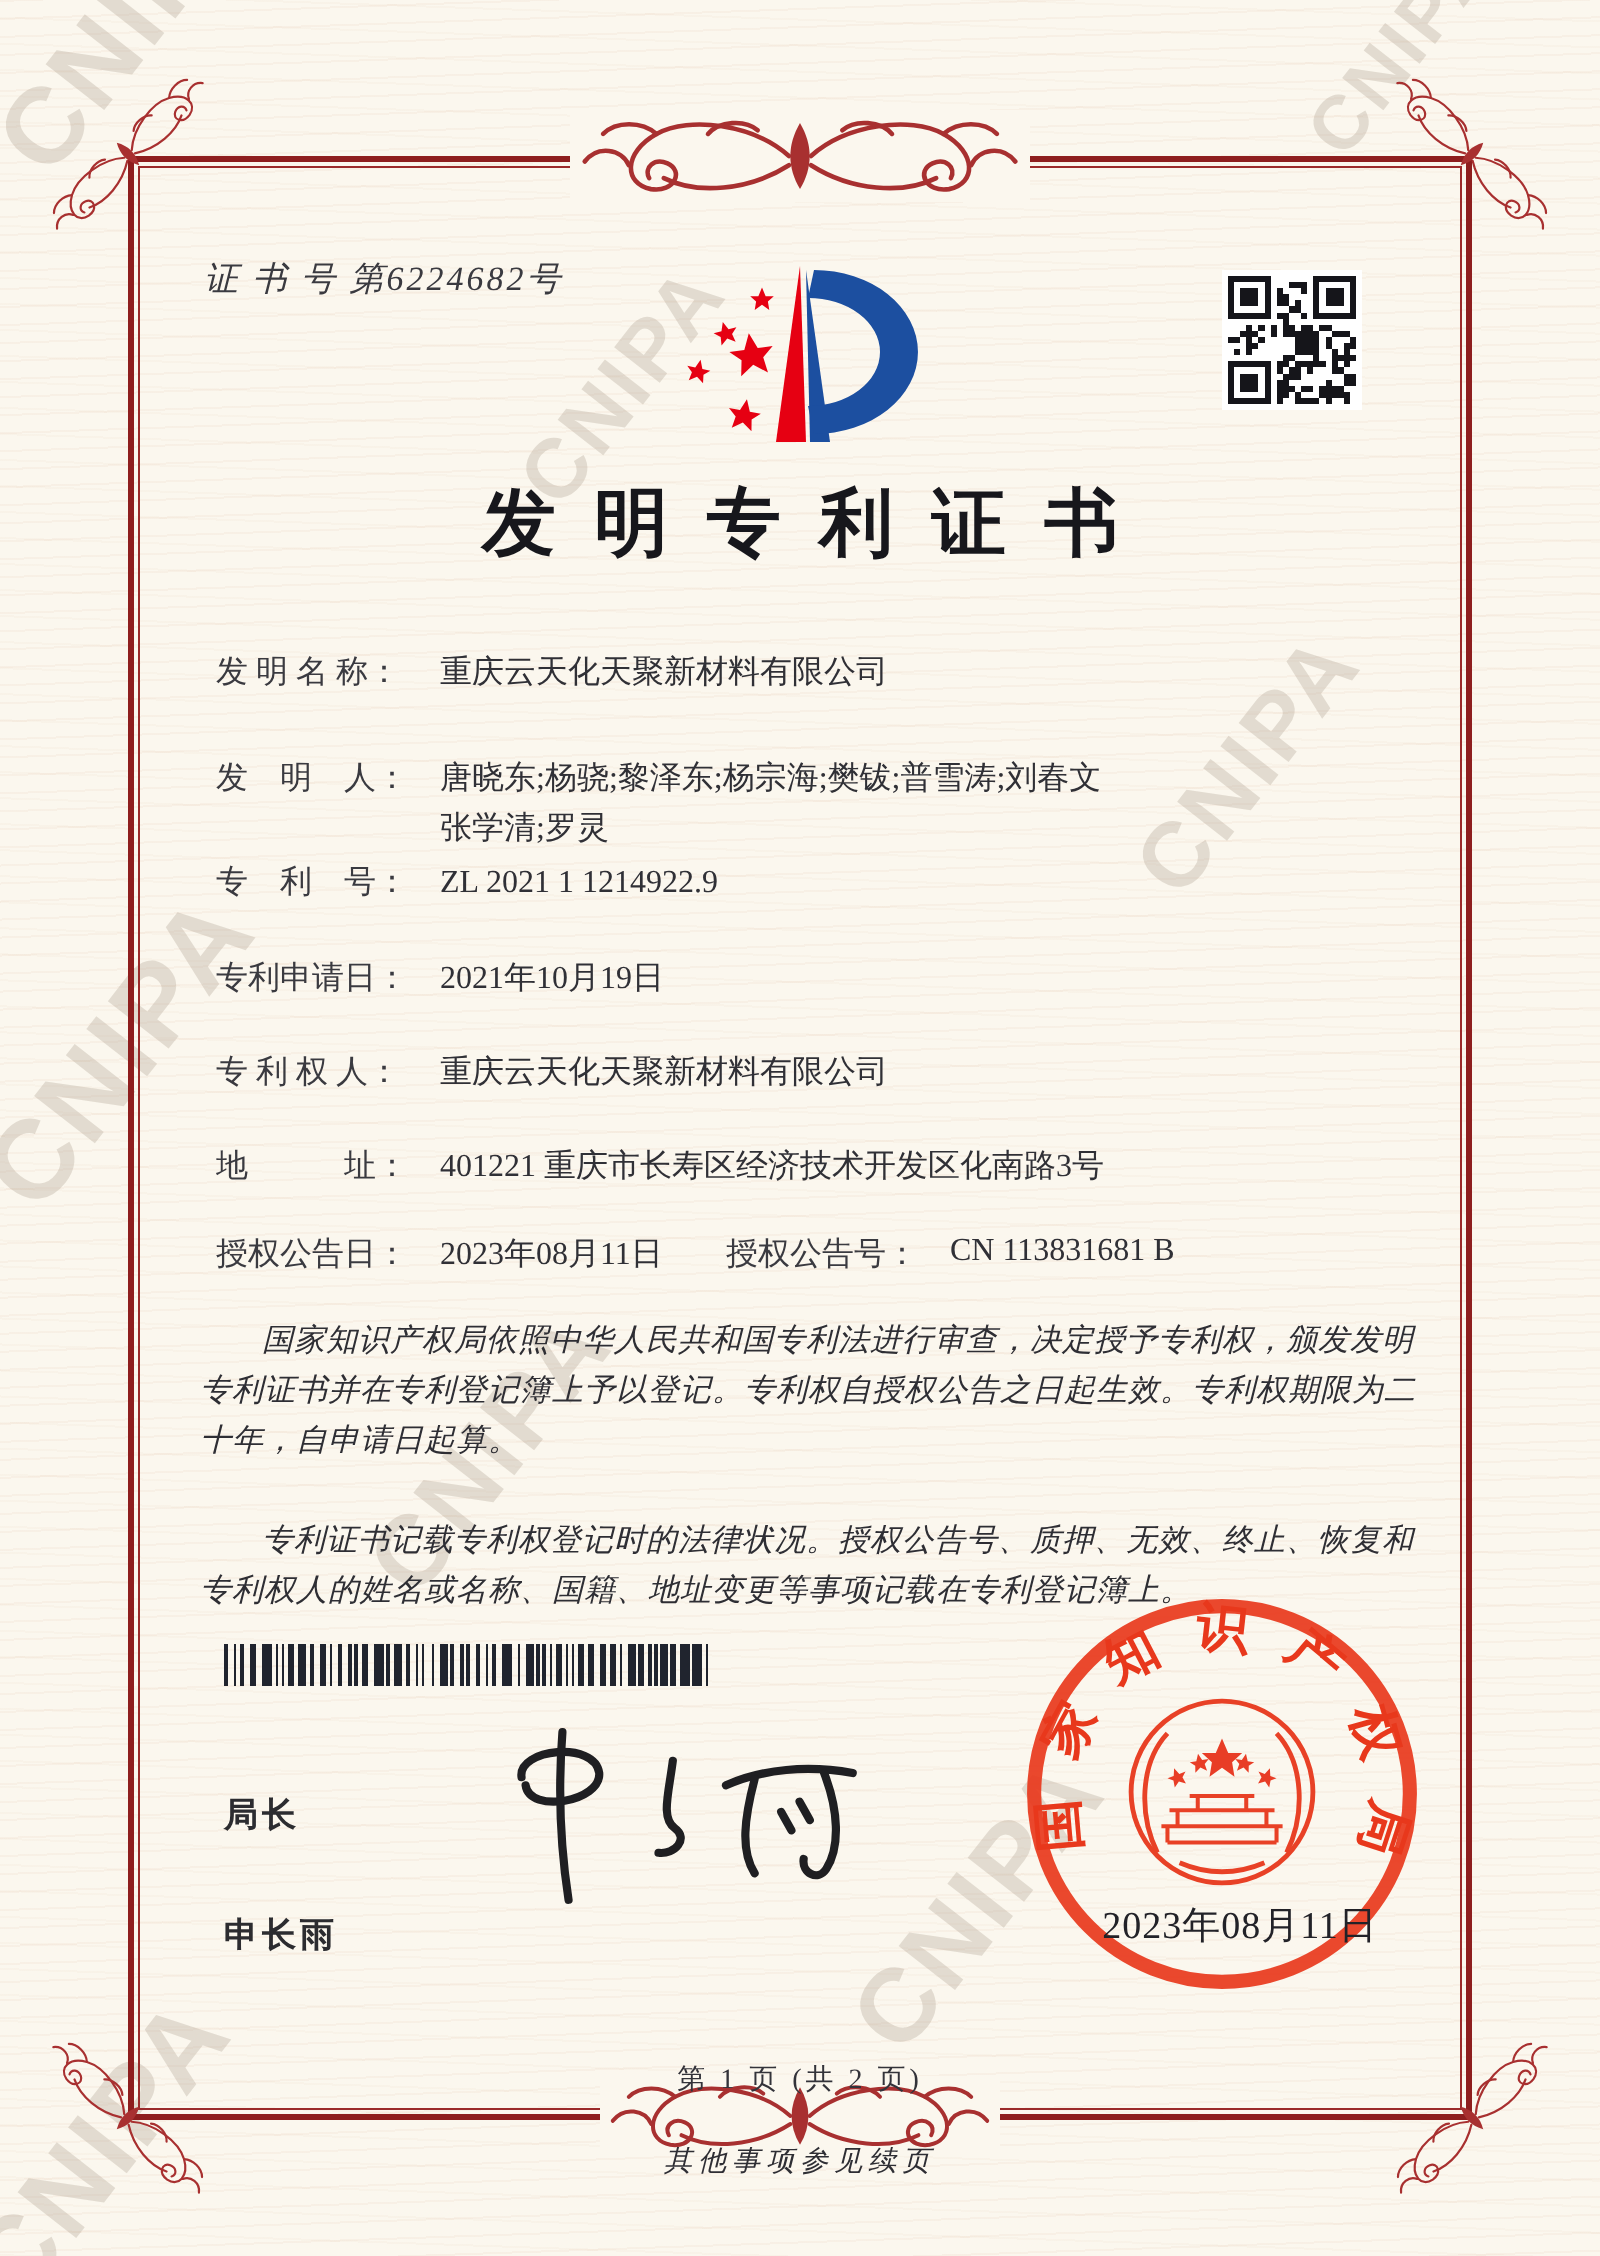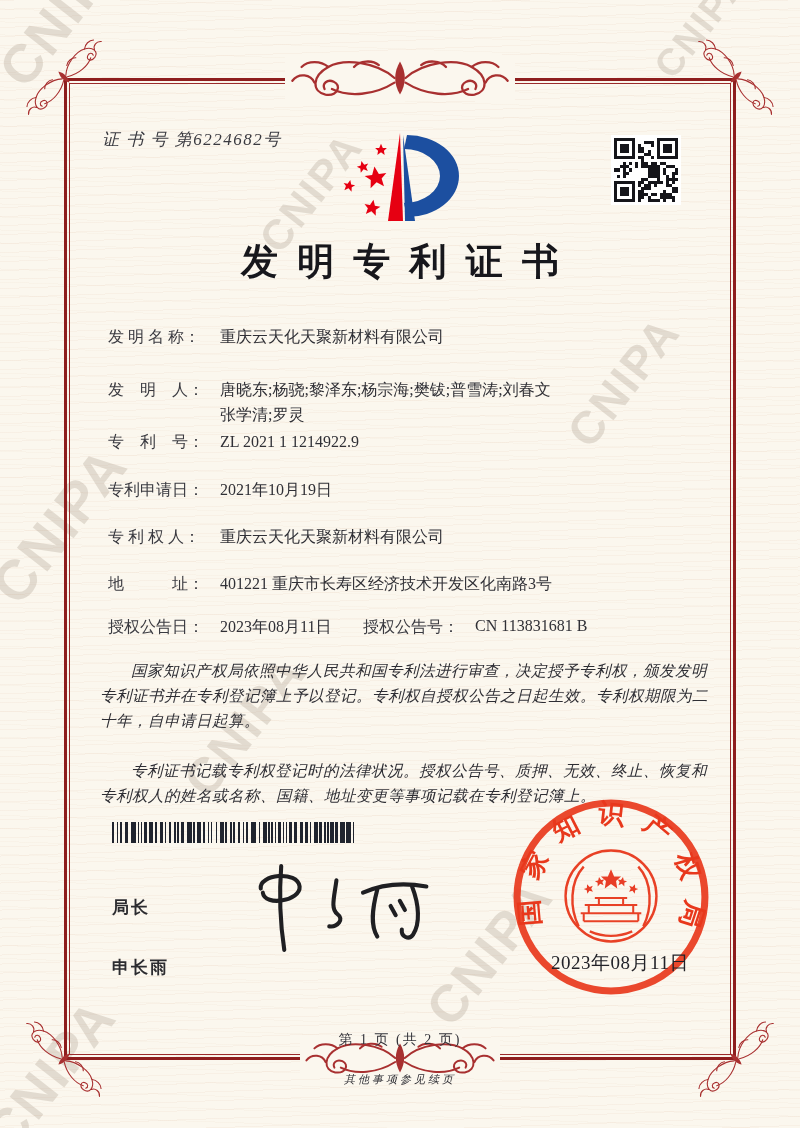--- a/index.html
+++ b/index.html
@@ -62,21 +62,21 @@
     font-size:17px;font-weight:600;color:#2c2c30;letter-spacing:2px;}
   .sig-title{top:896px;} .sig-name{top:924px;margin-top:32px;}
   .signature{position:absolute;left:238px;top:862px;width:205px;height:92px;}
   .seal{position:absolute;left:510px;top:796px;width:202px;height:202px;}
   .seal-date{
     position:absolute;left:540px;top:950px;width:160px;text-align:center;
     font-size:19px;color:#222228;letter-spacing:0.5px;z-index:6;
   }
   .page-no{position:absolute;left:0;right:0;top:1031px;text-align:center;font-size:14px;color:#33333a;letter-spacing:2px;}
   .cont-note{position:absolute;left:0;right:0;top:1072px;text-align:center;
-    font-size:11px;font-style:italic;color:#2e2e34;letter-spacing:3px;}
+    font-size:14px;font-style:italic;color:#2e2e34;letter-spacing:3px;}
   svg{display:block;}
 </style>
 </head>
 <body>
 
 <svg width="0" height="0" style="position:absolute" aria-hidden="true">
   <defs>
     <polygon id="star5" points="0,-10 2.94,-3.09 9.51,-3.09 4.76,1.18 5.88,8.09 0,3.82 -5.88,8.09 -4.76,1.18 -9.51,-3.09 -2.94,-3.09"></polygon>
     <symbol id="flourish" viewBox="0 0 240 50">
       <g id="flhalf" fill="none" stroke="currentColor" stroke-width="2.5" stroke-linecap="round">

